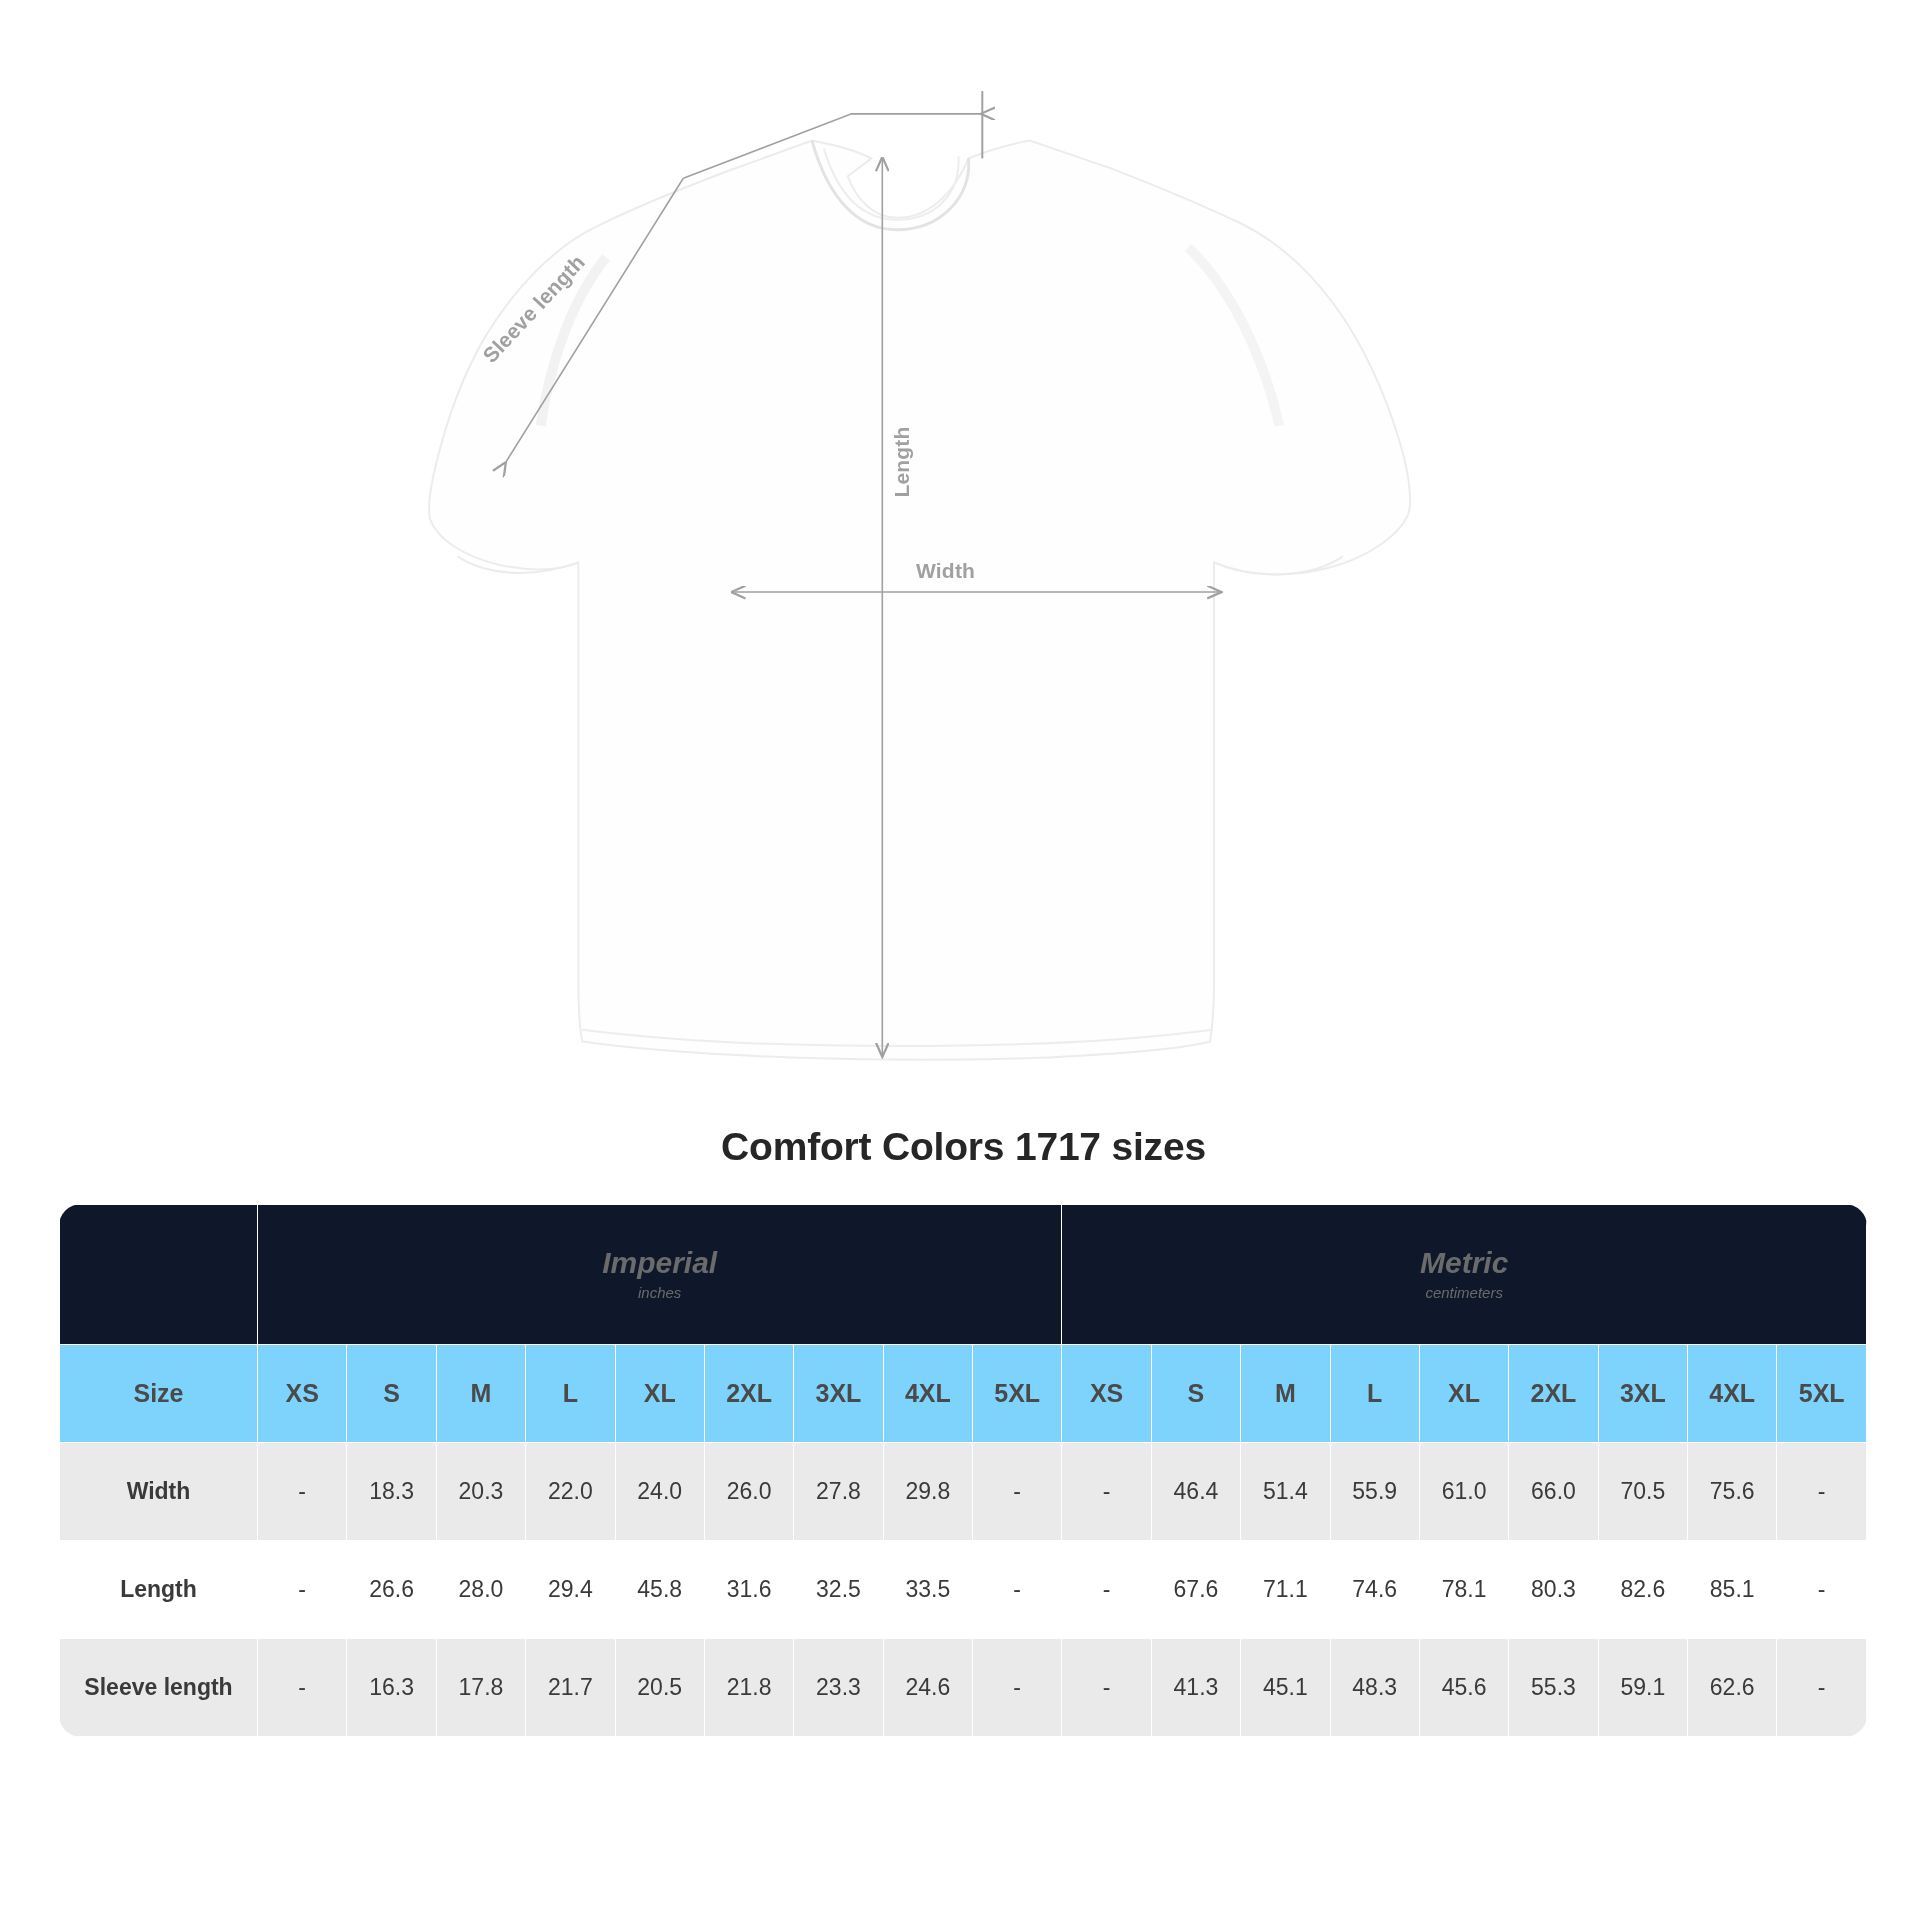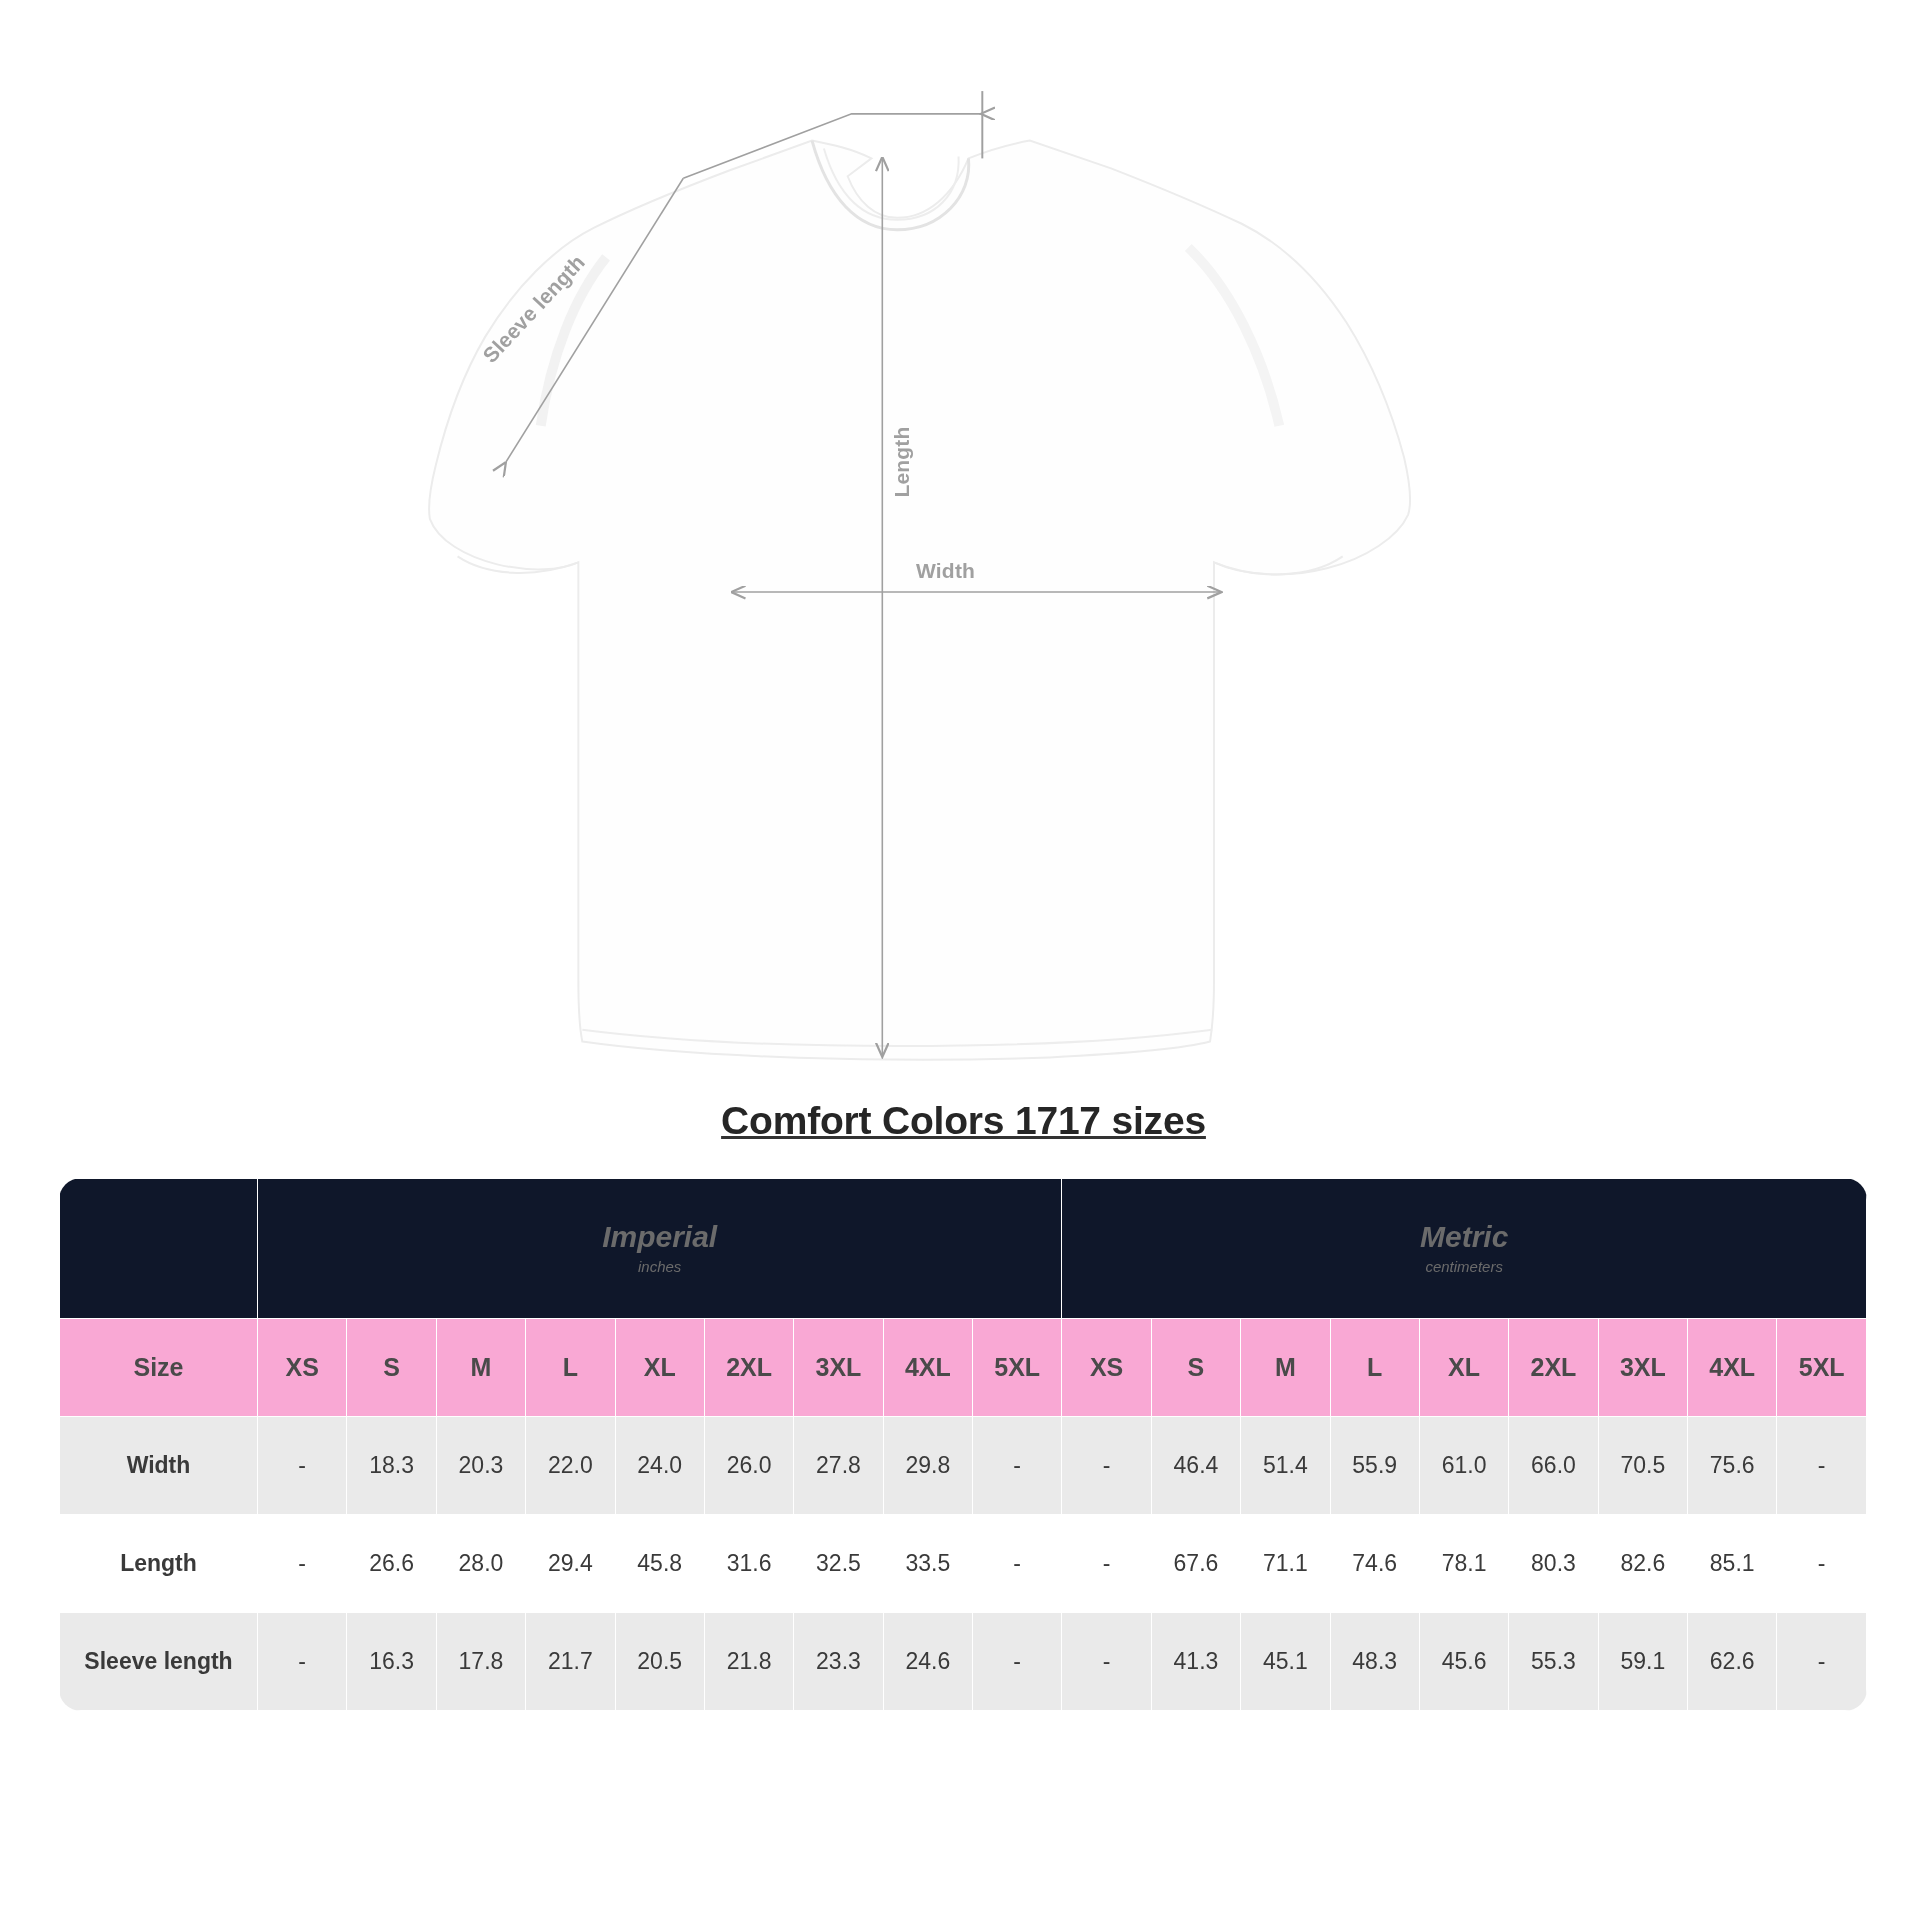--- a/index.html
+++ b/index.html
@@ -48,21 +48,21 @@
     transform-origin: center center;
   }
   #label-width {
     left: 916px;
     top: 559px;
   }
 
   
   #title-block {
     text-align: center;
-    text-decoration: underline;
+    margin-top: 26px;
   }
   #chart-title {
     font-size: 39px;
     font-weight: bold;
     color: #262626;
     letter-spacing: -0.2px;
   }
   #chart-note {
     font-size: 21px;
     font-style: italic;
@@ -104,21 +104,21 @@
     line-height: 1.25;
   }
   .unit-sub {
     font-size: 15px;
     font-style: italic;
     color: #6b6b6b;
     line-height: 1.6;
   }
   
   tr.head-row td {
-    background: #f9a8d4;
+    background: #7dd3fc;
     height: 95px;
     font-weight: bold;
     font-size: 25px;
     color: #4a4a4a;
   }
   tr.head-row td.rowhead {
     font-size: 25px;
   }
   
   tr.data-row td {

